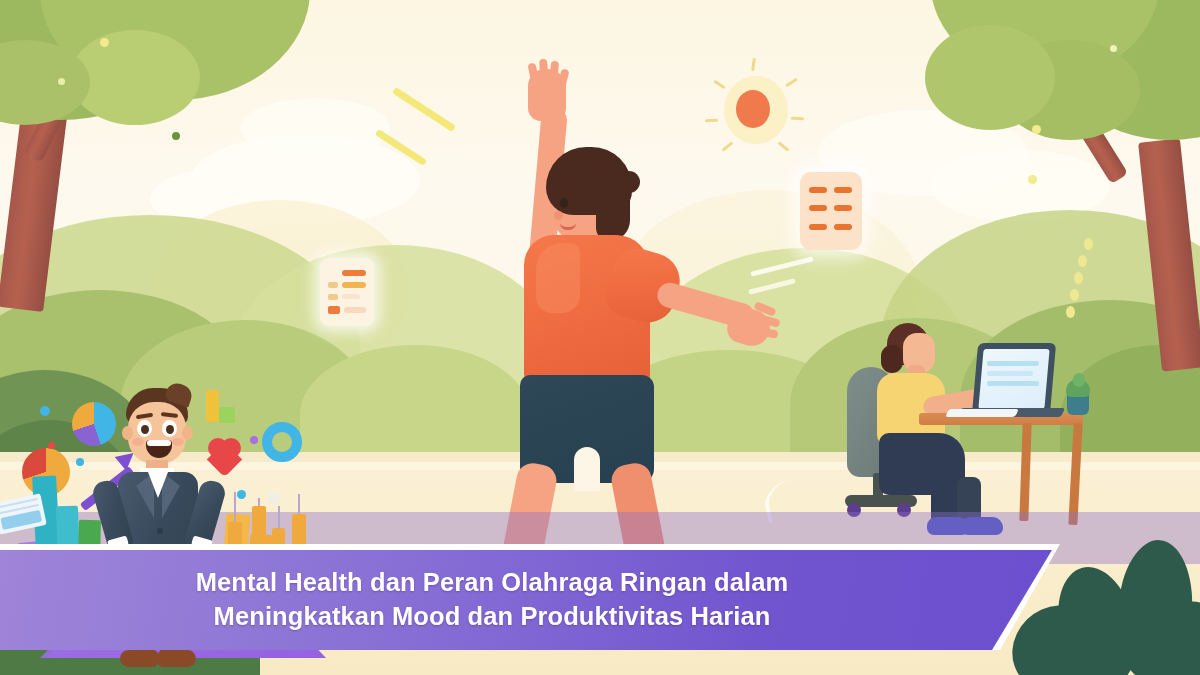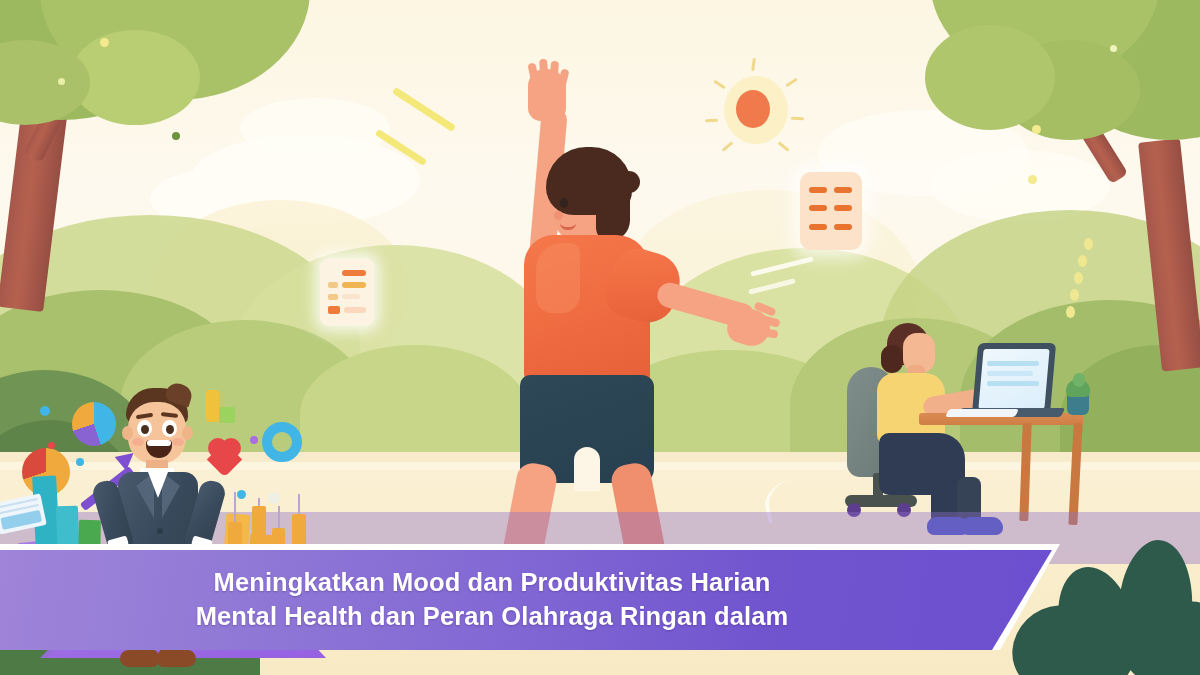--- a/index.html
+++ b/index.html
@@ -377,18 +377,18 @@
 
   <div class="abs leaf-dark" style="left:1060px;top:566px;width:74px;height:120px;transform:rotate(-14deg);"></div>
   <div class="abs leaf-dark" style="left:1118px;top:540px;width:74px;height:140px;transform:rotate(4deg);"></div>
   <div class="abs leaf-dark" style="left:1010px;top:608px;width:90px;height:80px;transform:rotate(-44deg);"></div>
   <div class="abs leaf-dark" style="left:1150px;top:600px;width:70px;height:95px;transform:rotate(22deg);"></div>
 
   <div class="abs banner-wrap">
     <div class="banner-white"></div>
     <div class="banner-fill"></div>
     <div class="banner-text">
+      <div>Mental Health dan Peran Olahraga Ringan dalam</div>
       <div>Meningkatkan Mood dan Produktivitas Harian</div>
-      <div>Mental Health dan Peran Olahraga Ringan dalam</div>
     </div>
   </div>
 
 </div>
 
 </body></html>

